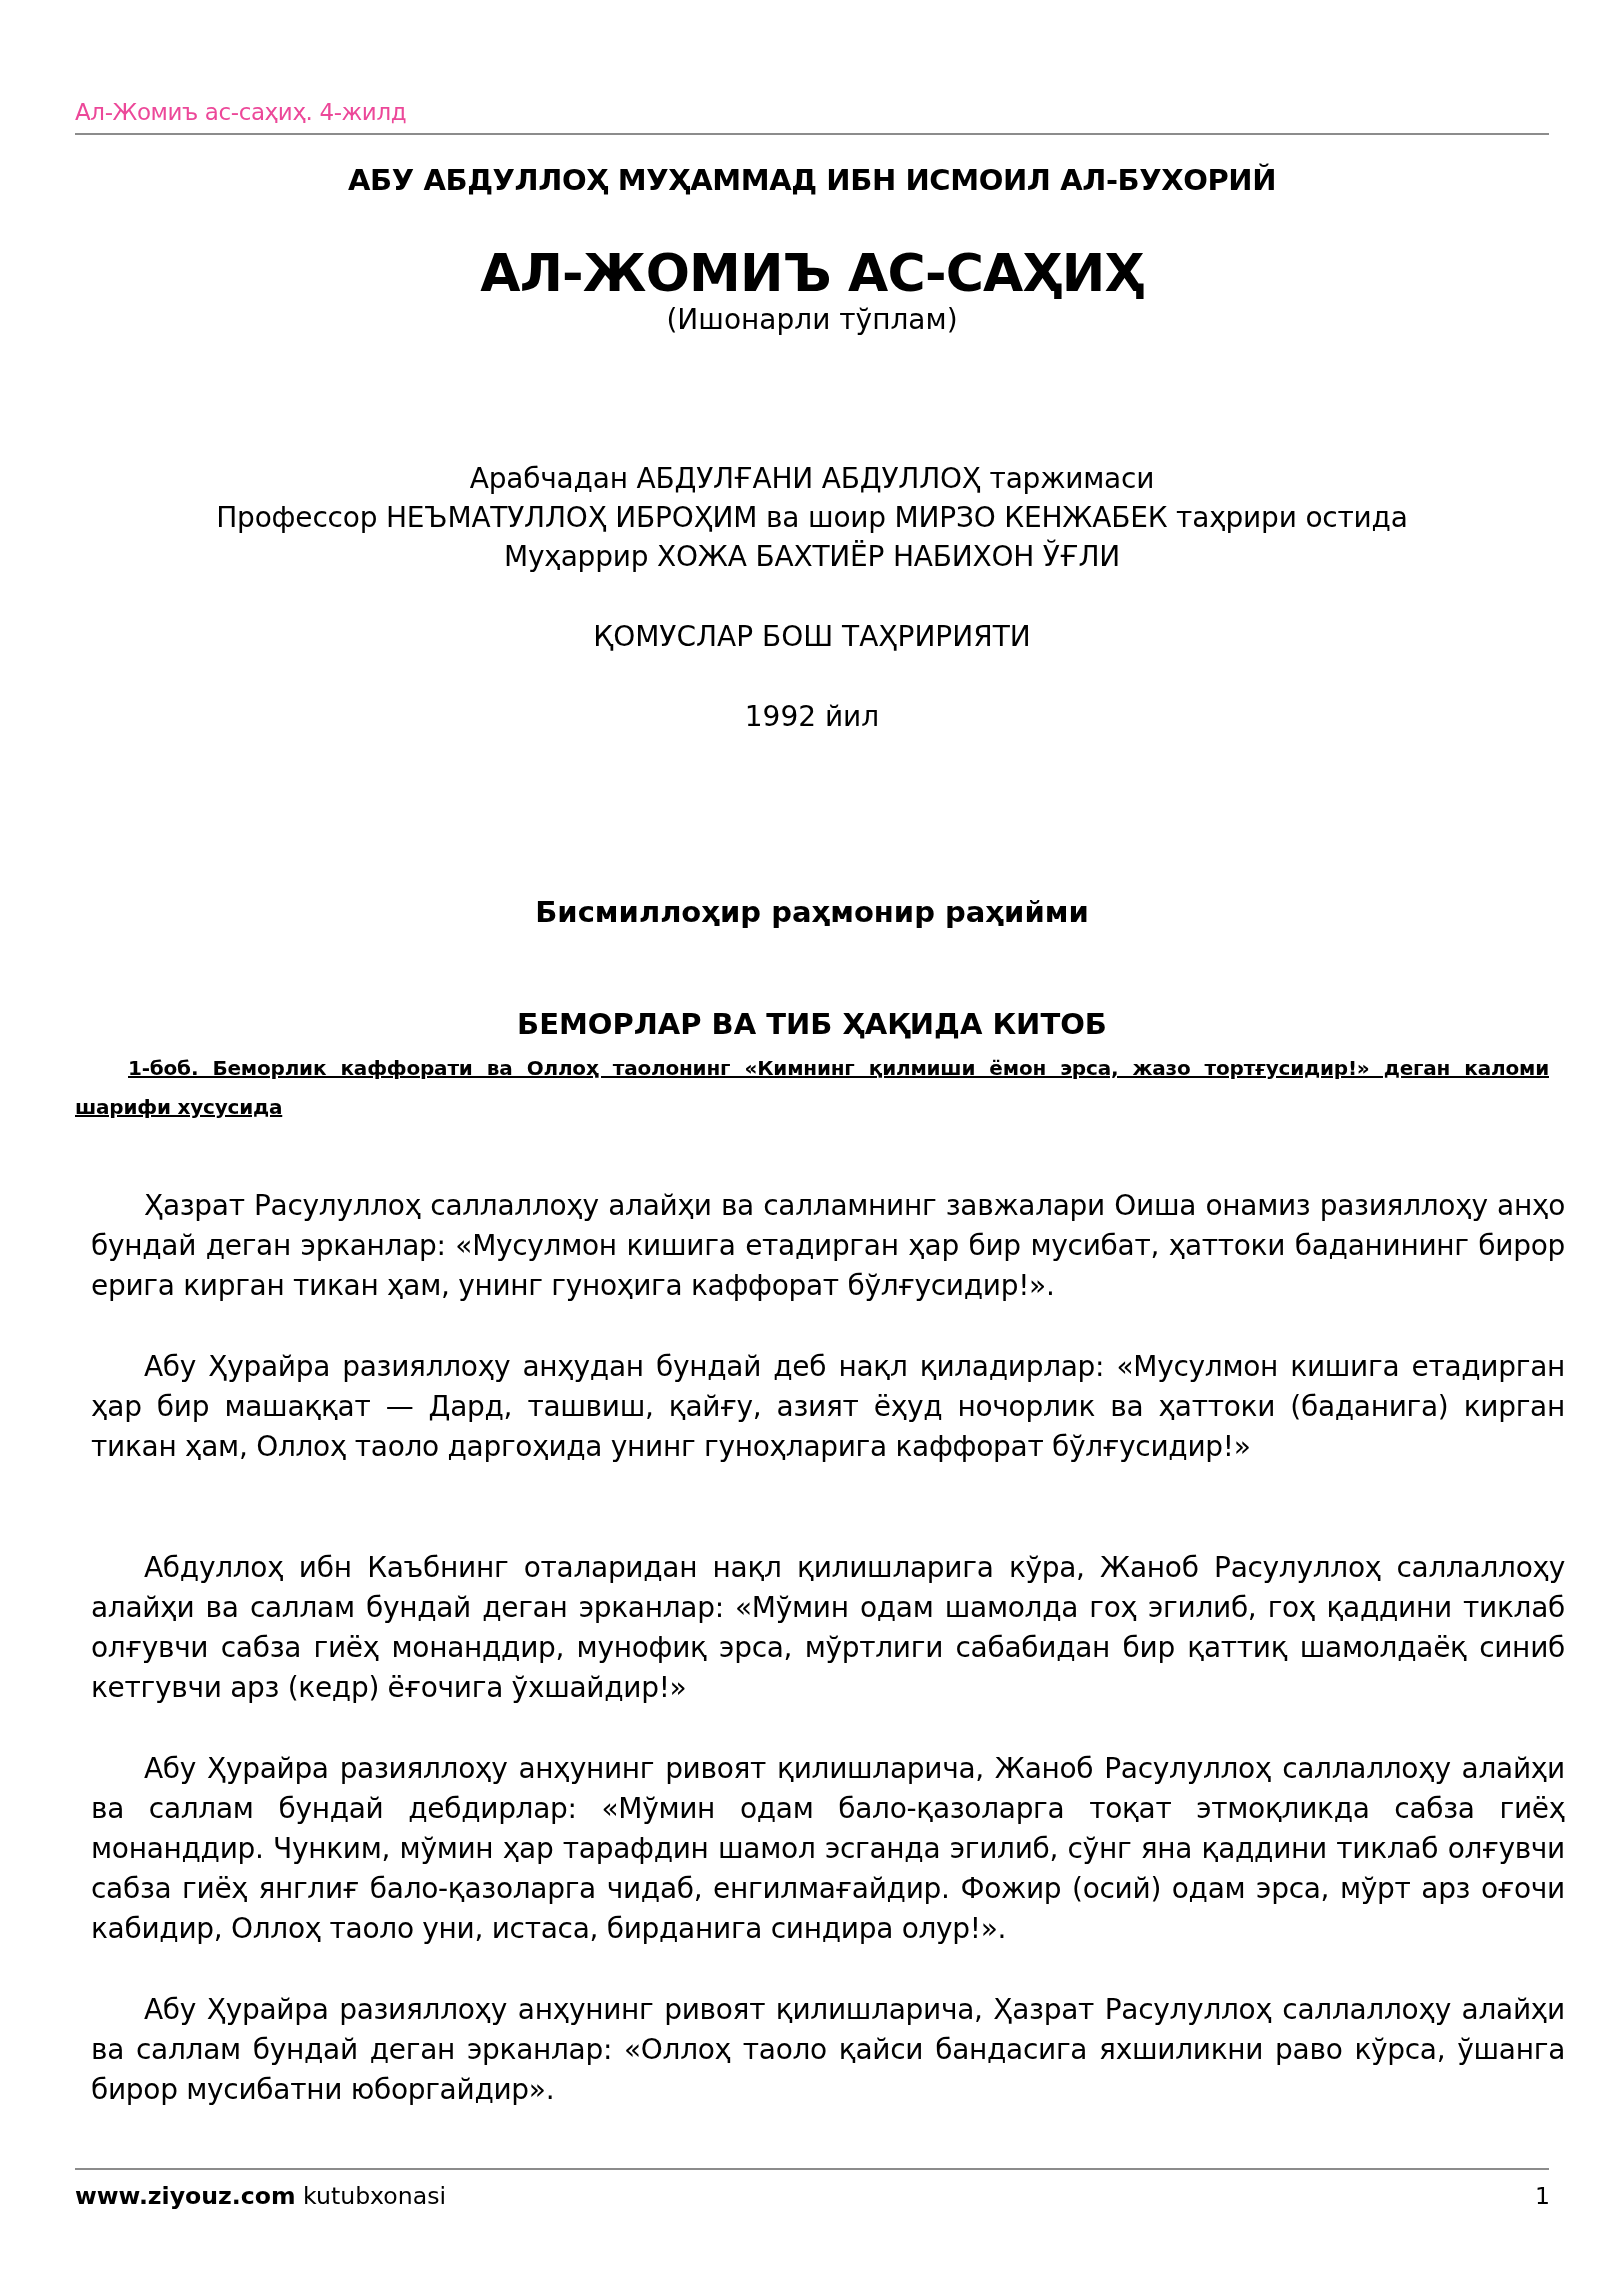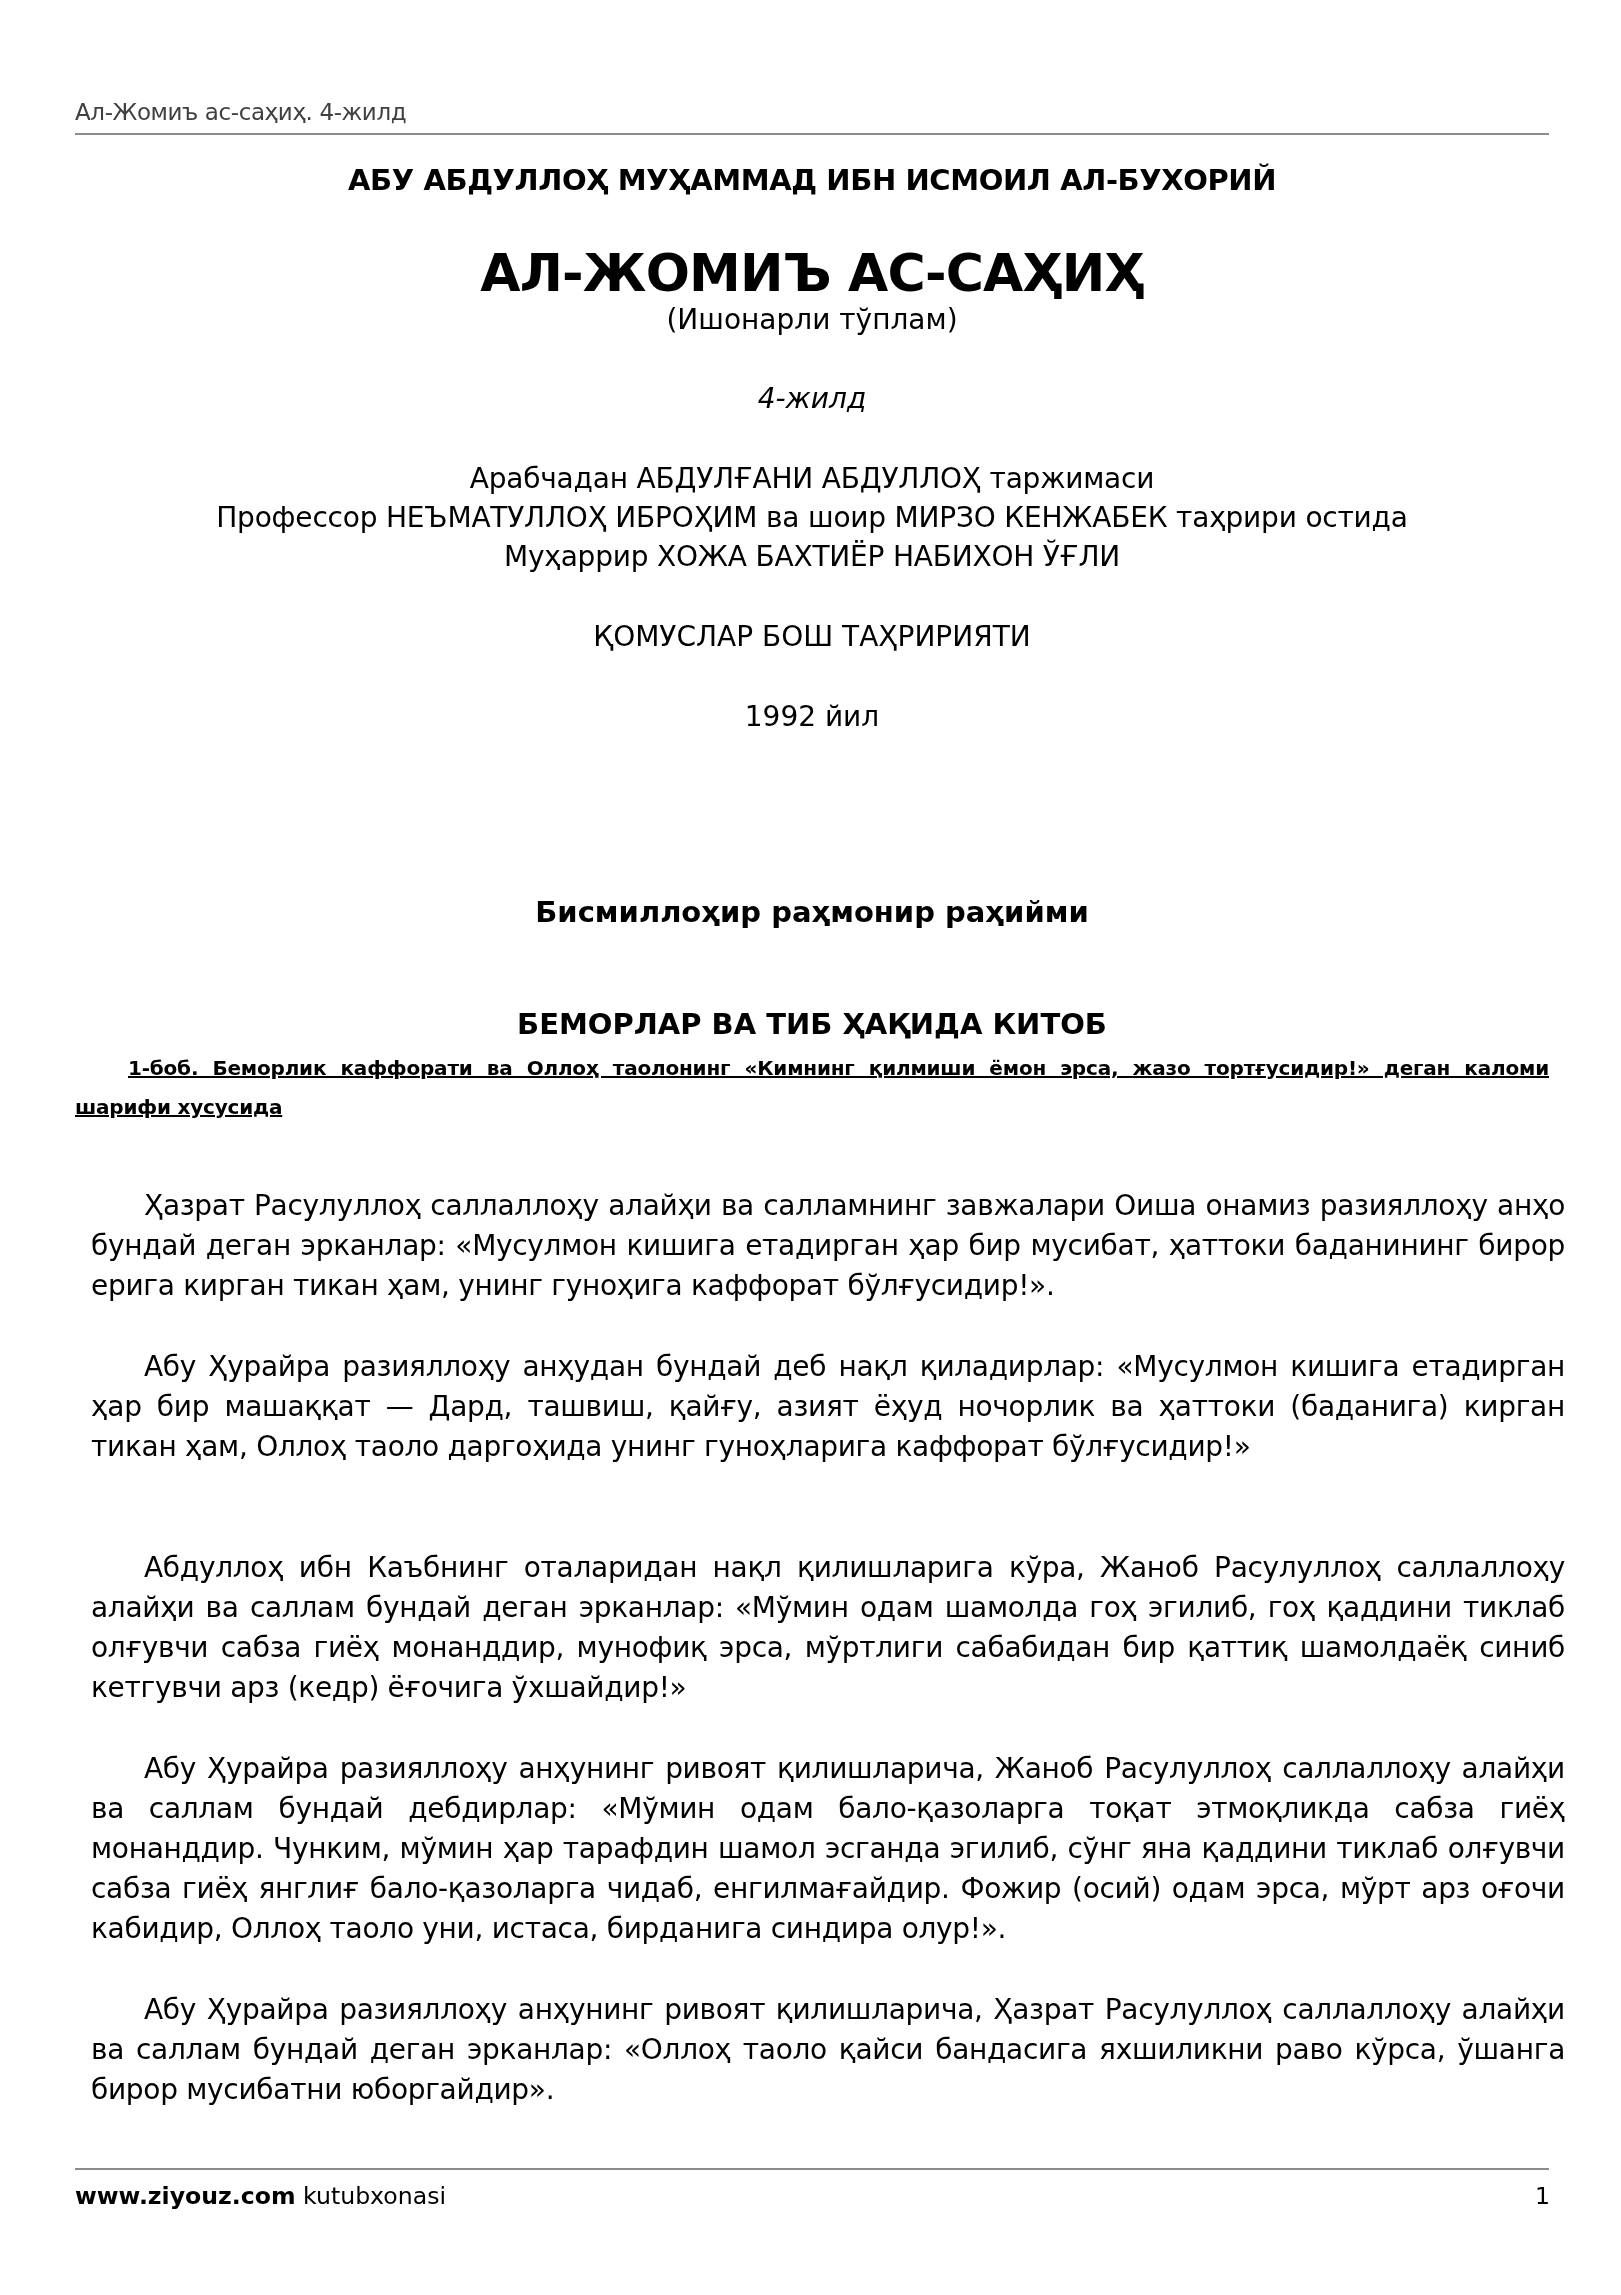--- a/index.html
+++ b/index.html
@@ -3,21 +3,21 @@
 <meta charset="utf-8">
 <style>
   html, body { margin: 0; padding: 0; background: #ffffff; }
   body {
     width: 1622px; height: 2295px; position: relative; overflow: hidden;
     font-family: "DejaVu Sans", sans-serif; color: #000;
   }
   .page { position: absolute; left: 0; top: 0; width: 1622px; height: 2295px; }
   .running-header {
     position: absolute; left: 75px; top: 97px;
-    font-size: 23px; line-height: 31px; color: #404040;
+    font-size: 23px; line-height: 31px; color: #ec4899;
     letter-spacing: -0.4px;
   }
   .rule { position: absolute; left: 75px; width: 1474px; height: 2.4px; background: #8c8c8c; }
   .rule.top { top: 133px; }
   .rule.bottom { top: 2168px; }
   .center { position: absolute; left: 75px; width: 1474px; text-align: center; }
   .author { top: 163px; font-size: 29px; font-weight: bold; letter-spacing: -0.4px; }
   .title { top: 243px; font-size: 52px; font-weight: bold; letter-spacing: -0.8px; }
   .subtitle { top: 303px; font-size: 28px; text-align: center; }
   .volume { top: 382px; font-size: 28px; font-style: italic; }
@@ -51,21 +51,20 @@
 </head>
 <body>
 
 <div class="page">
   <div class="running-header">Ал-Жомиъ ас-саҳиҳ. 4-жилд</div>
   <div class="rule top"></div>
 
   <div class="center author">АБУ АБДУЛЛОҲ МУҲАММАД ИБН ИСМОИЛ АЛ-БУХОРИЙ</div>
   <div class="center title">АЛ-ЖОМИЪ АС-САҲИҲ</div>
   <div class="center subtitle">(Ишонарли тўплам)</div>
-  <div class="center volume">4-жилд</div>
 
   <div class="center credit credit-1">Арабчадан АБДУЛҒАНИ АБДУЛЛОҲ таржимаси</div>
   <div class="center credit credit-2">Профессор НЕЪМАТУЛЛОҲ ИБРОҲИМ ва шоир МИРЗО КЕНЖАБЕК таҳрири остида</div>
   <div class="center credit credit-3">Муҳаррир ХОЖА БАХТИЁР НАБИХОН ЎҒЛИ</div>
 
   <div class="center publisher">ҚОМУСЛАР БОШ ТАҲРИРИЯТИ</div>
   <div class="center year">1992 йил</div>
 
   <div class="center bismillah">Бисмиллоҳир раҳмонир раҳийми</div>
   <div class="center book-title">БЕМОРЛАР ВА ТИБ ҲАҚИДА КИТОБ</div>

